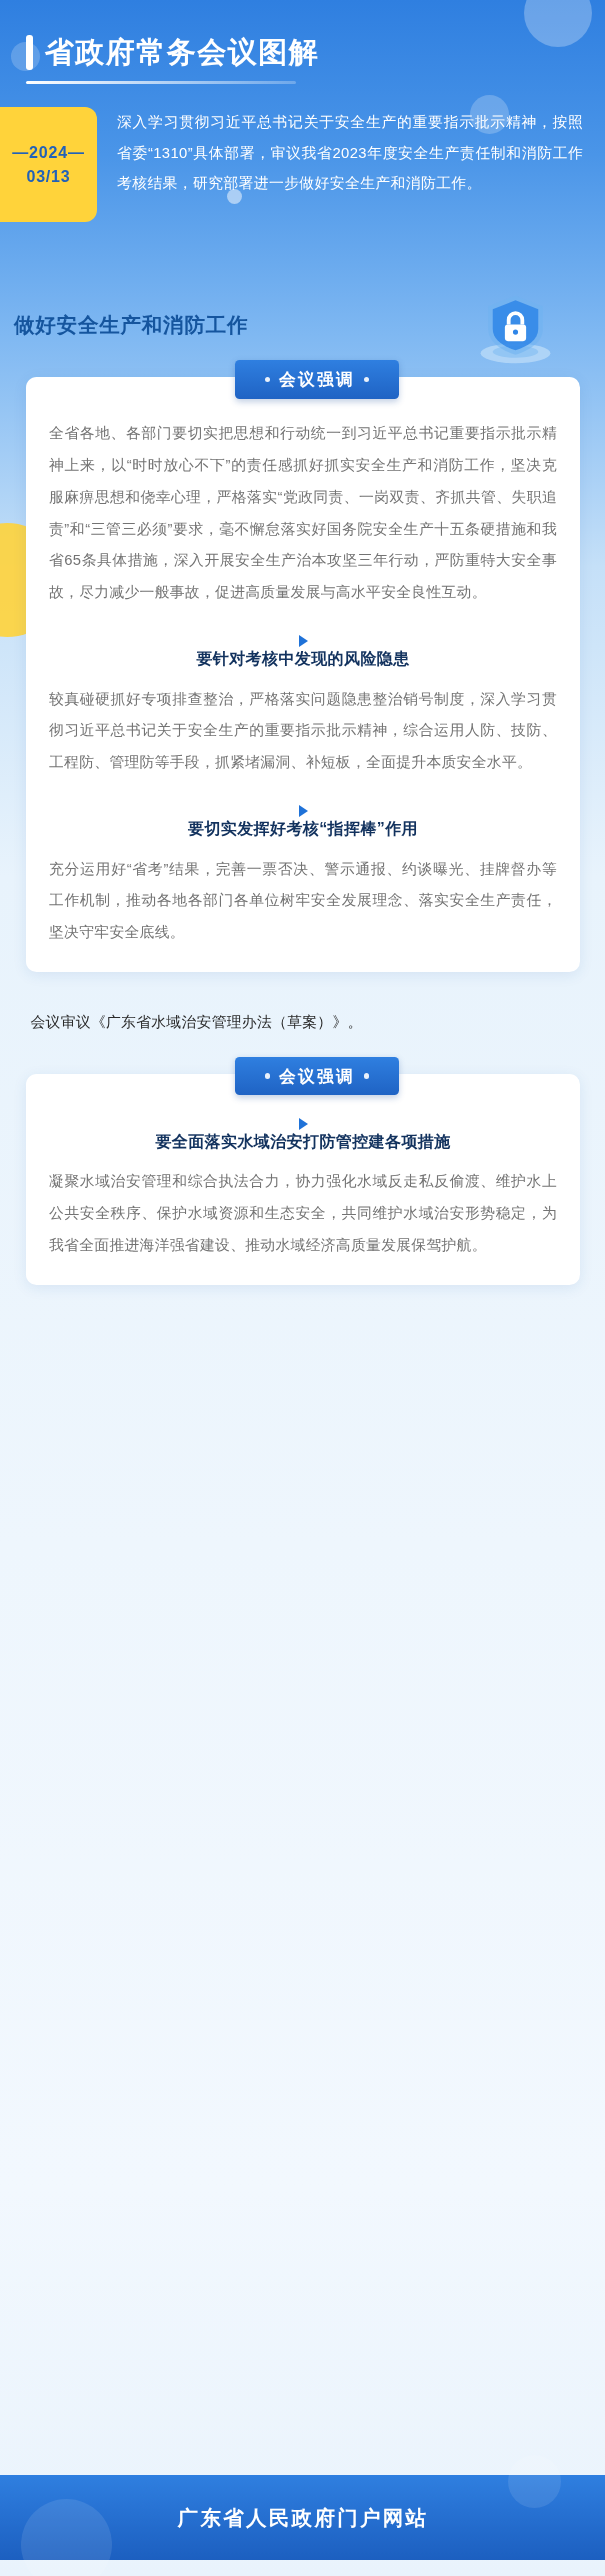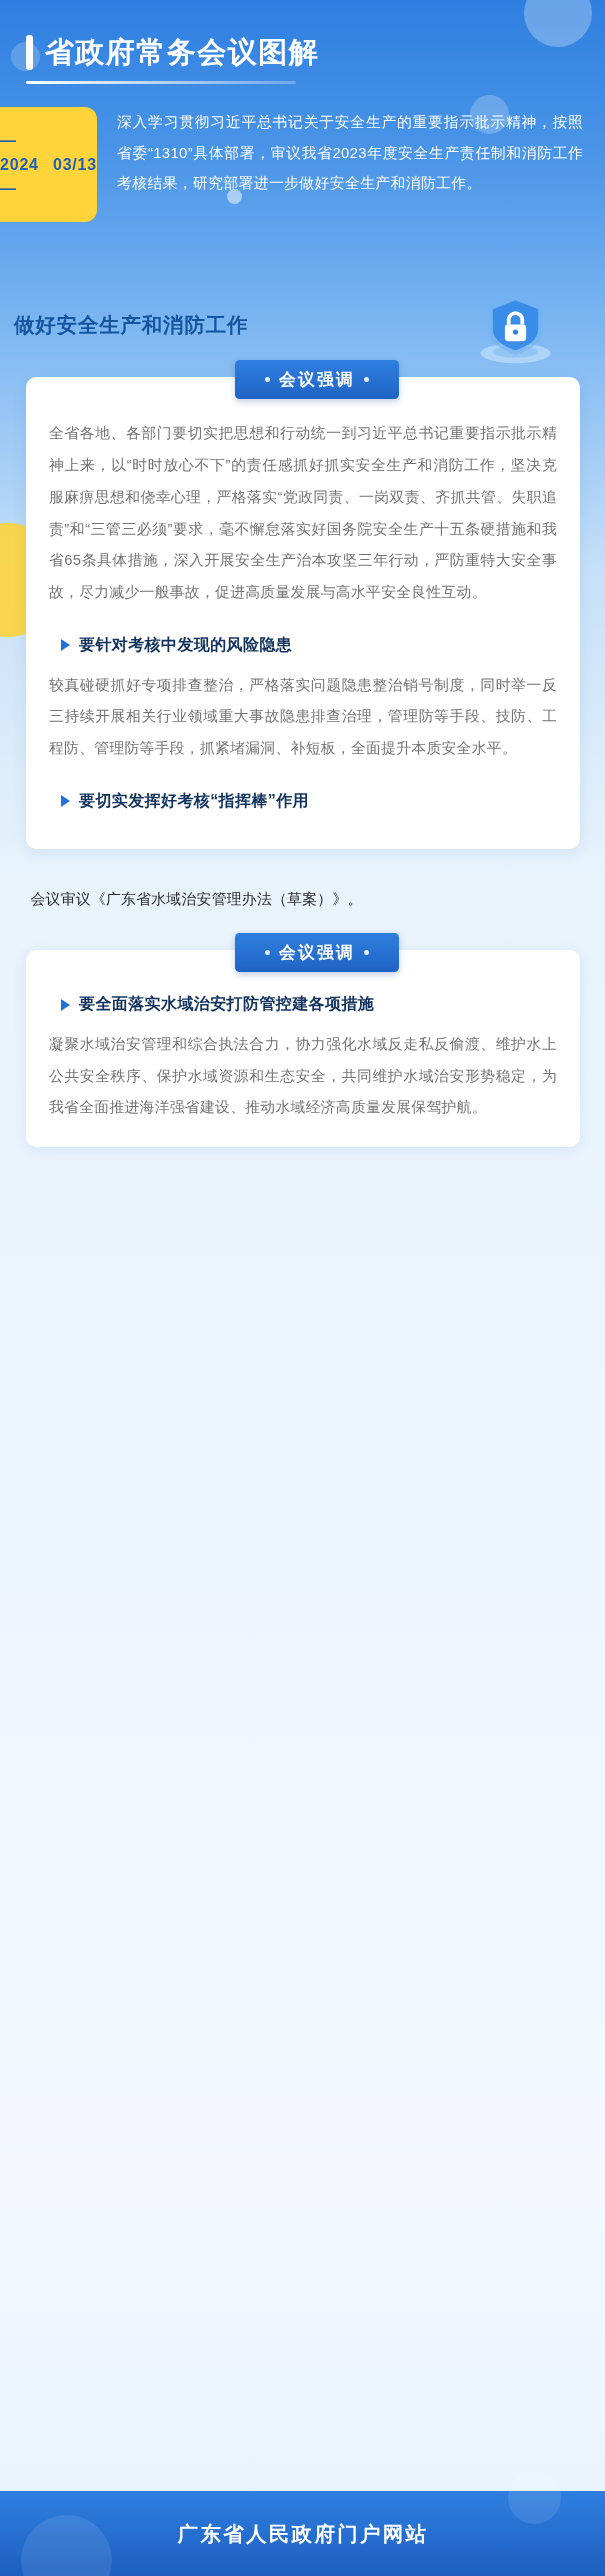--- a/index.html
+++ b/index.html
@@ -66,21 +66,21 @@
   }
   .date-badge {
     width: 97px;
     min-height: 115px;
     background: #ffd33a;
     border-radius: 0 12px 12px 0;
     color: #2161b8;
     font-weight: bold;
     font-size: 16px;
     display: flex;
-    flex-direction: row;
+    flex-direction: column;
     align-items: center;
     justify-content: center;
     line-height: 1.5;
     letter-spacing: 0.8px;
     flex: 0 0 auto;
   }
   .intro-text {
     flex: 1;
     margin-left: 20px;
     color: #ffffff;
@@ -174,23 +174,24 @@
     line-height: 2.15;
     color: #737373;
     text-align: justify;
     padding: 0 23px;
     letter-spacing: 0.3px;
   }
 
   .sub-head {
     display: flex;
     align-items: center;
-    gap: 9px;
+    gap: 2px;
     padding: 0 35px;
     margin: 26px 0 13.6px 0;
+    flex-direction: column;
   }
   .sub-head .tri {
     width: 0; height: 0;
     border-left: 9.8px solid #1f72d8;
     border-top: 6px solid transparent;
     border-bottom: 6px solid transparent;
     flex: 0 0 auto;
   }
   .sub-head h3 {
     font-size: 16px;
@@ -205,21 +206,21 @@
     font-size: 14.8px;
     line-height: 2;
     color: #2a2a2a;
     padding: 0 4.5px;
     letter-spacing: 0.3px;
   }
 
   
   .footer {
     position: absolute;
-    left: 0; right: 0; bottom: 0;
+    left: 0; right: 0; bottom: 16px;
     height: 85px;
     background: linear-gradient(180deg, #2f7fe0 0%, #1c5fc0 100%);
     display: flex;
     align-items: center;
     justify-content: center;
     color: #ffffff;
     font-size: 20.5px;
     font-weight: bold;
     letter-spacing: 2.3px;
   }
@@ -286,26 +287,27 @@
         <span class="dot"></span>
       </div>
     </div>
 
     <p class="para">全省各地、各部门要切实把思想和行动统一到习近平总书记重要指示批示精神上来，以“时时放心不下”的责任感抓好抓实安全生产和消防工作，坚决克服麻痹思想和侥幸心理，严格落实“党政同责、一岗双责、齐抓共管、失职追责”和“三管三必须”要求，毫不懈怠落实好国务院安全生产十五条硬措施和我省65条具体措施，深入开展安全生产治本攻坚三年行动，严防重特大安全事故，尽力减少一般事故，促进高质量发展与高水平安全良性互动。</p>
 
     <div class="sub-head">
       <span class="tri"></span>
       <h3>要针对考核中发现的风险隐患</h3>
     </div>
-    <p class="para">较真碰硬抓好专项排查整治，严格落实问题隐患整治销号制度，同时举一反三持续开展相关行业领域重大事故隐患排查治理，管理防等手段、技防、工程防、管理防等手段，抓紧堵漏洞、补短板，全面提升本质安全水平。</p>
+    <p class="para">较真碰硬抓好专项排查整治，严格落实问题隐患整治销号制度，深入学习贯彻习近平总书记关于安全生产的重要指示批示精神，综合运用人防、技防、工程防、管理防等手段，抓紧堵漏洞、补短板，全面提升本质安全水平。</p>
 
     <div class="sub-head">
       <span class="tri"></span>
       <h3>要切实发挥好考核“指挥棒”作用</h3>
     </div>
+    <p class="para">充分运用好“省考”结果，完善一票否决、警示通报、约谈曝光、挂牌督办等工作机制，推动各地各部门各单位树牢安全发展理念、落实安全生产责任，坚决守牢安全底线。</p>
   </div>
 
   <div class="standalone">会议审议《广东省水域治安管理办法（草案）》。</div>
 
   <div class="card" style="margin-bottom:114px;">
     <div class="ribbon-wrap">
       <div class="ribbon">
         <span class="dot"></span>
         <span>会议强调</span>
         <span class="dot"></span>

